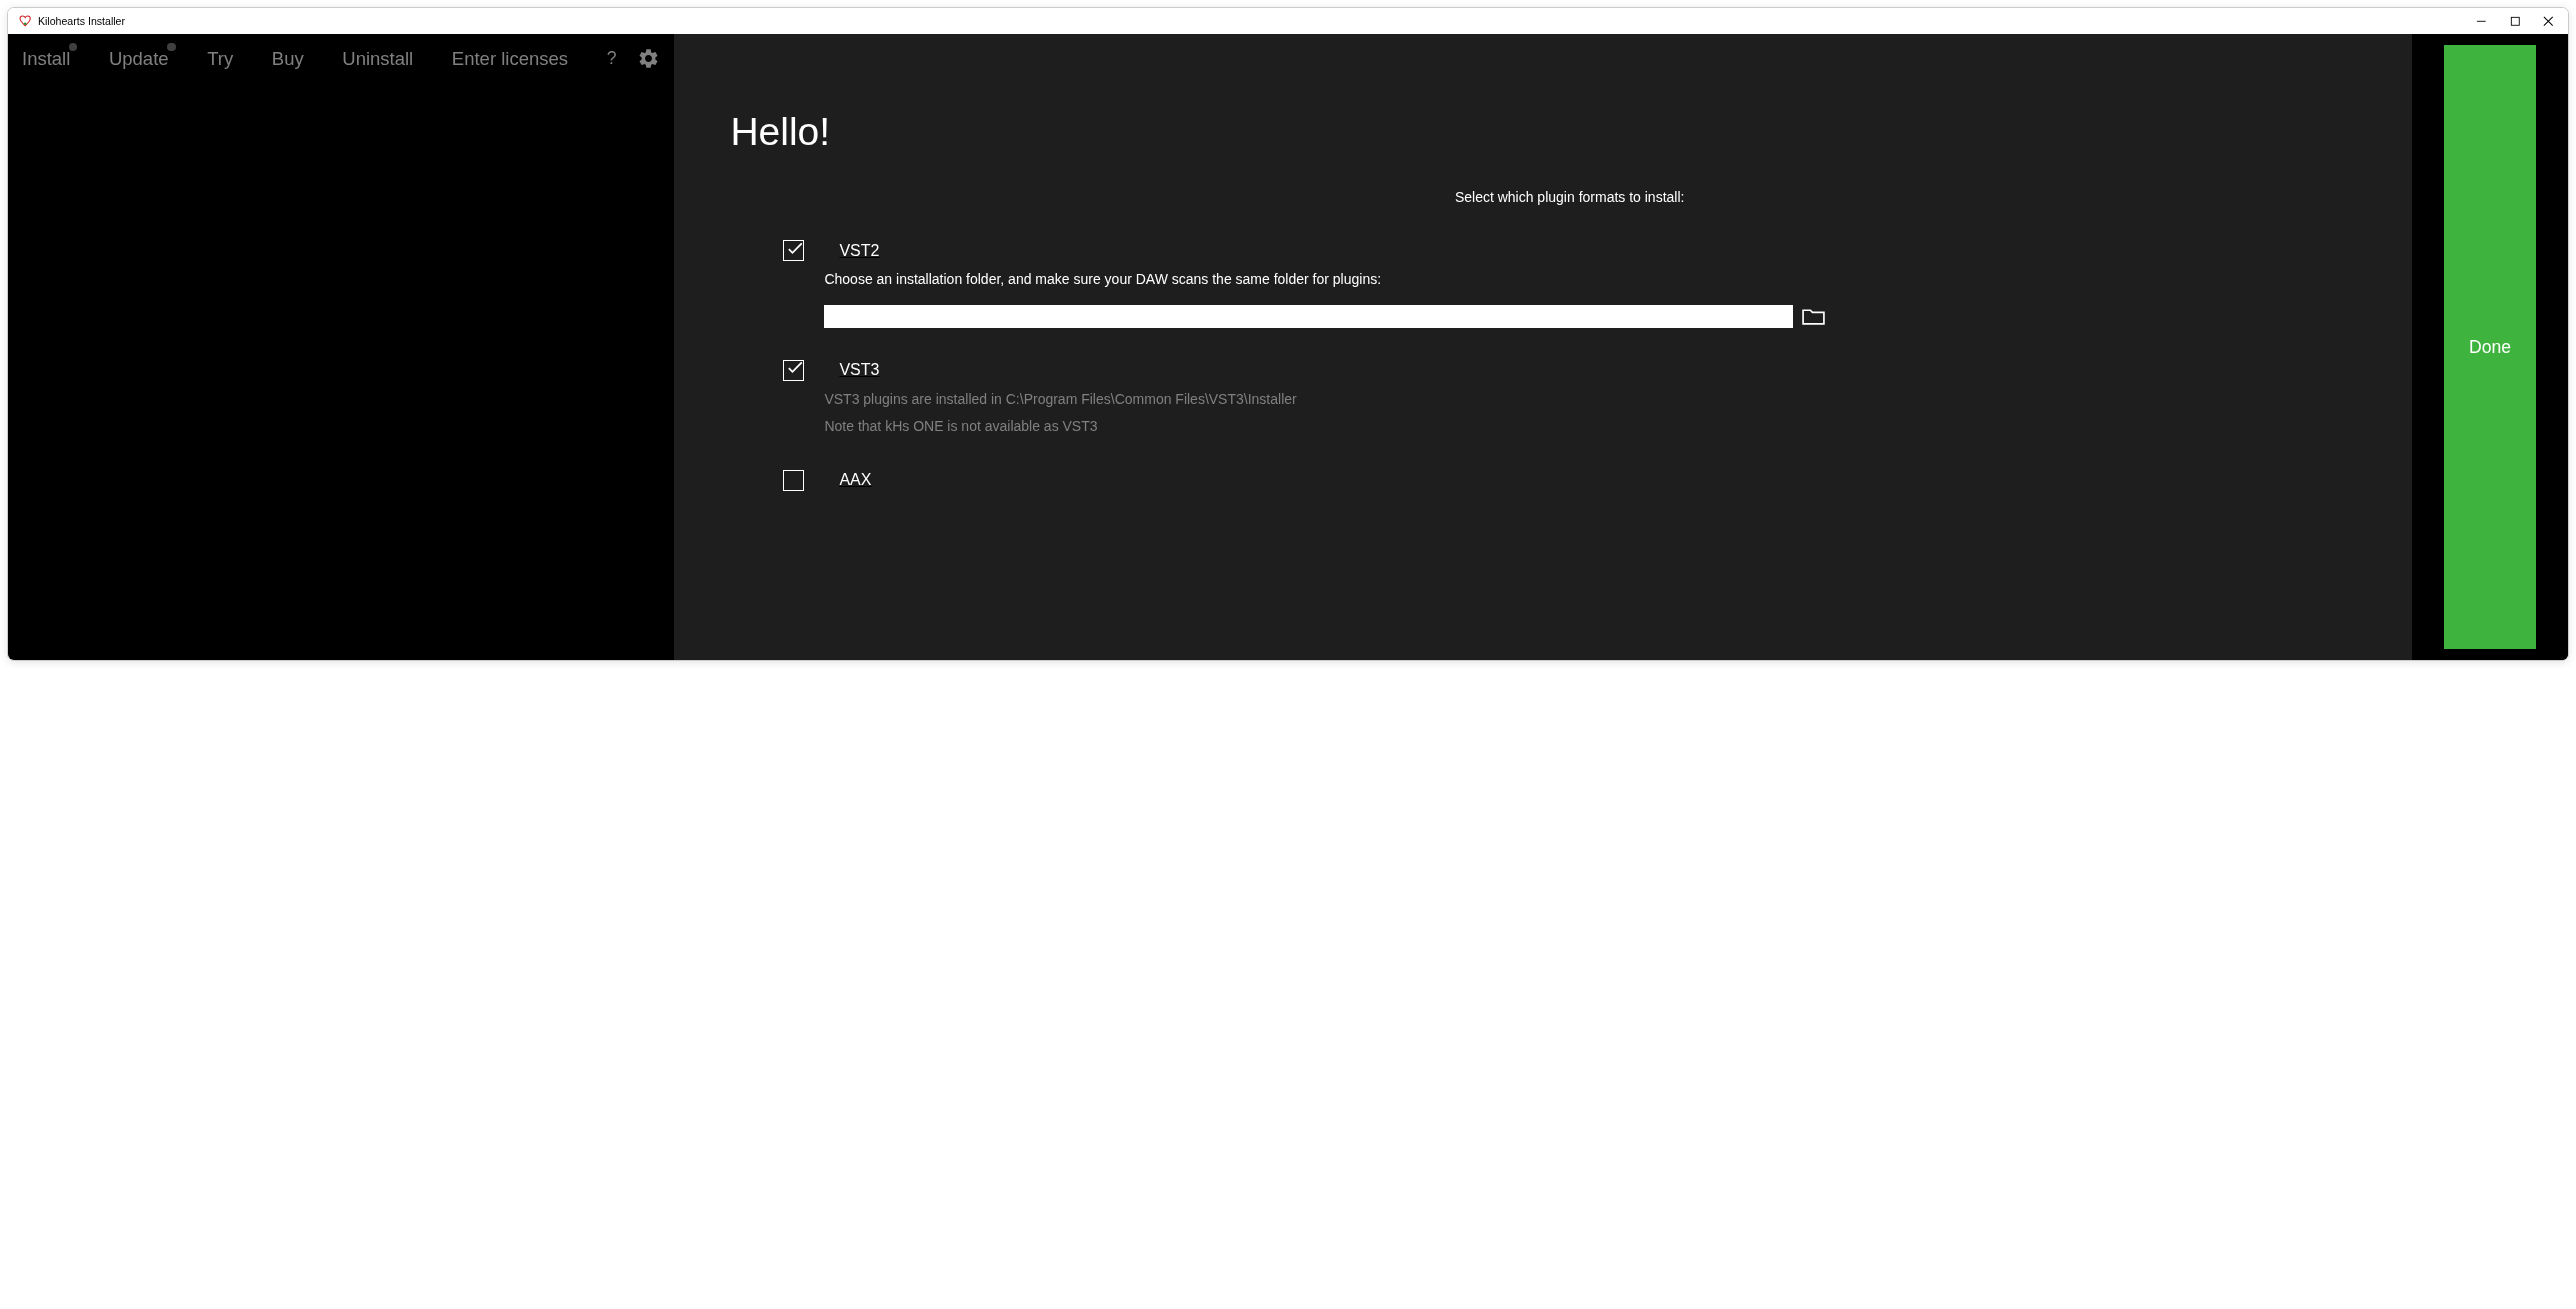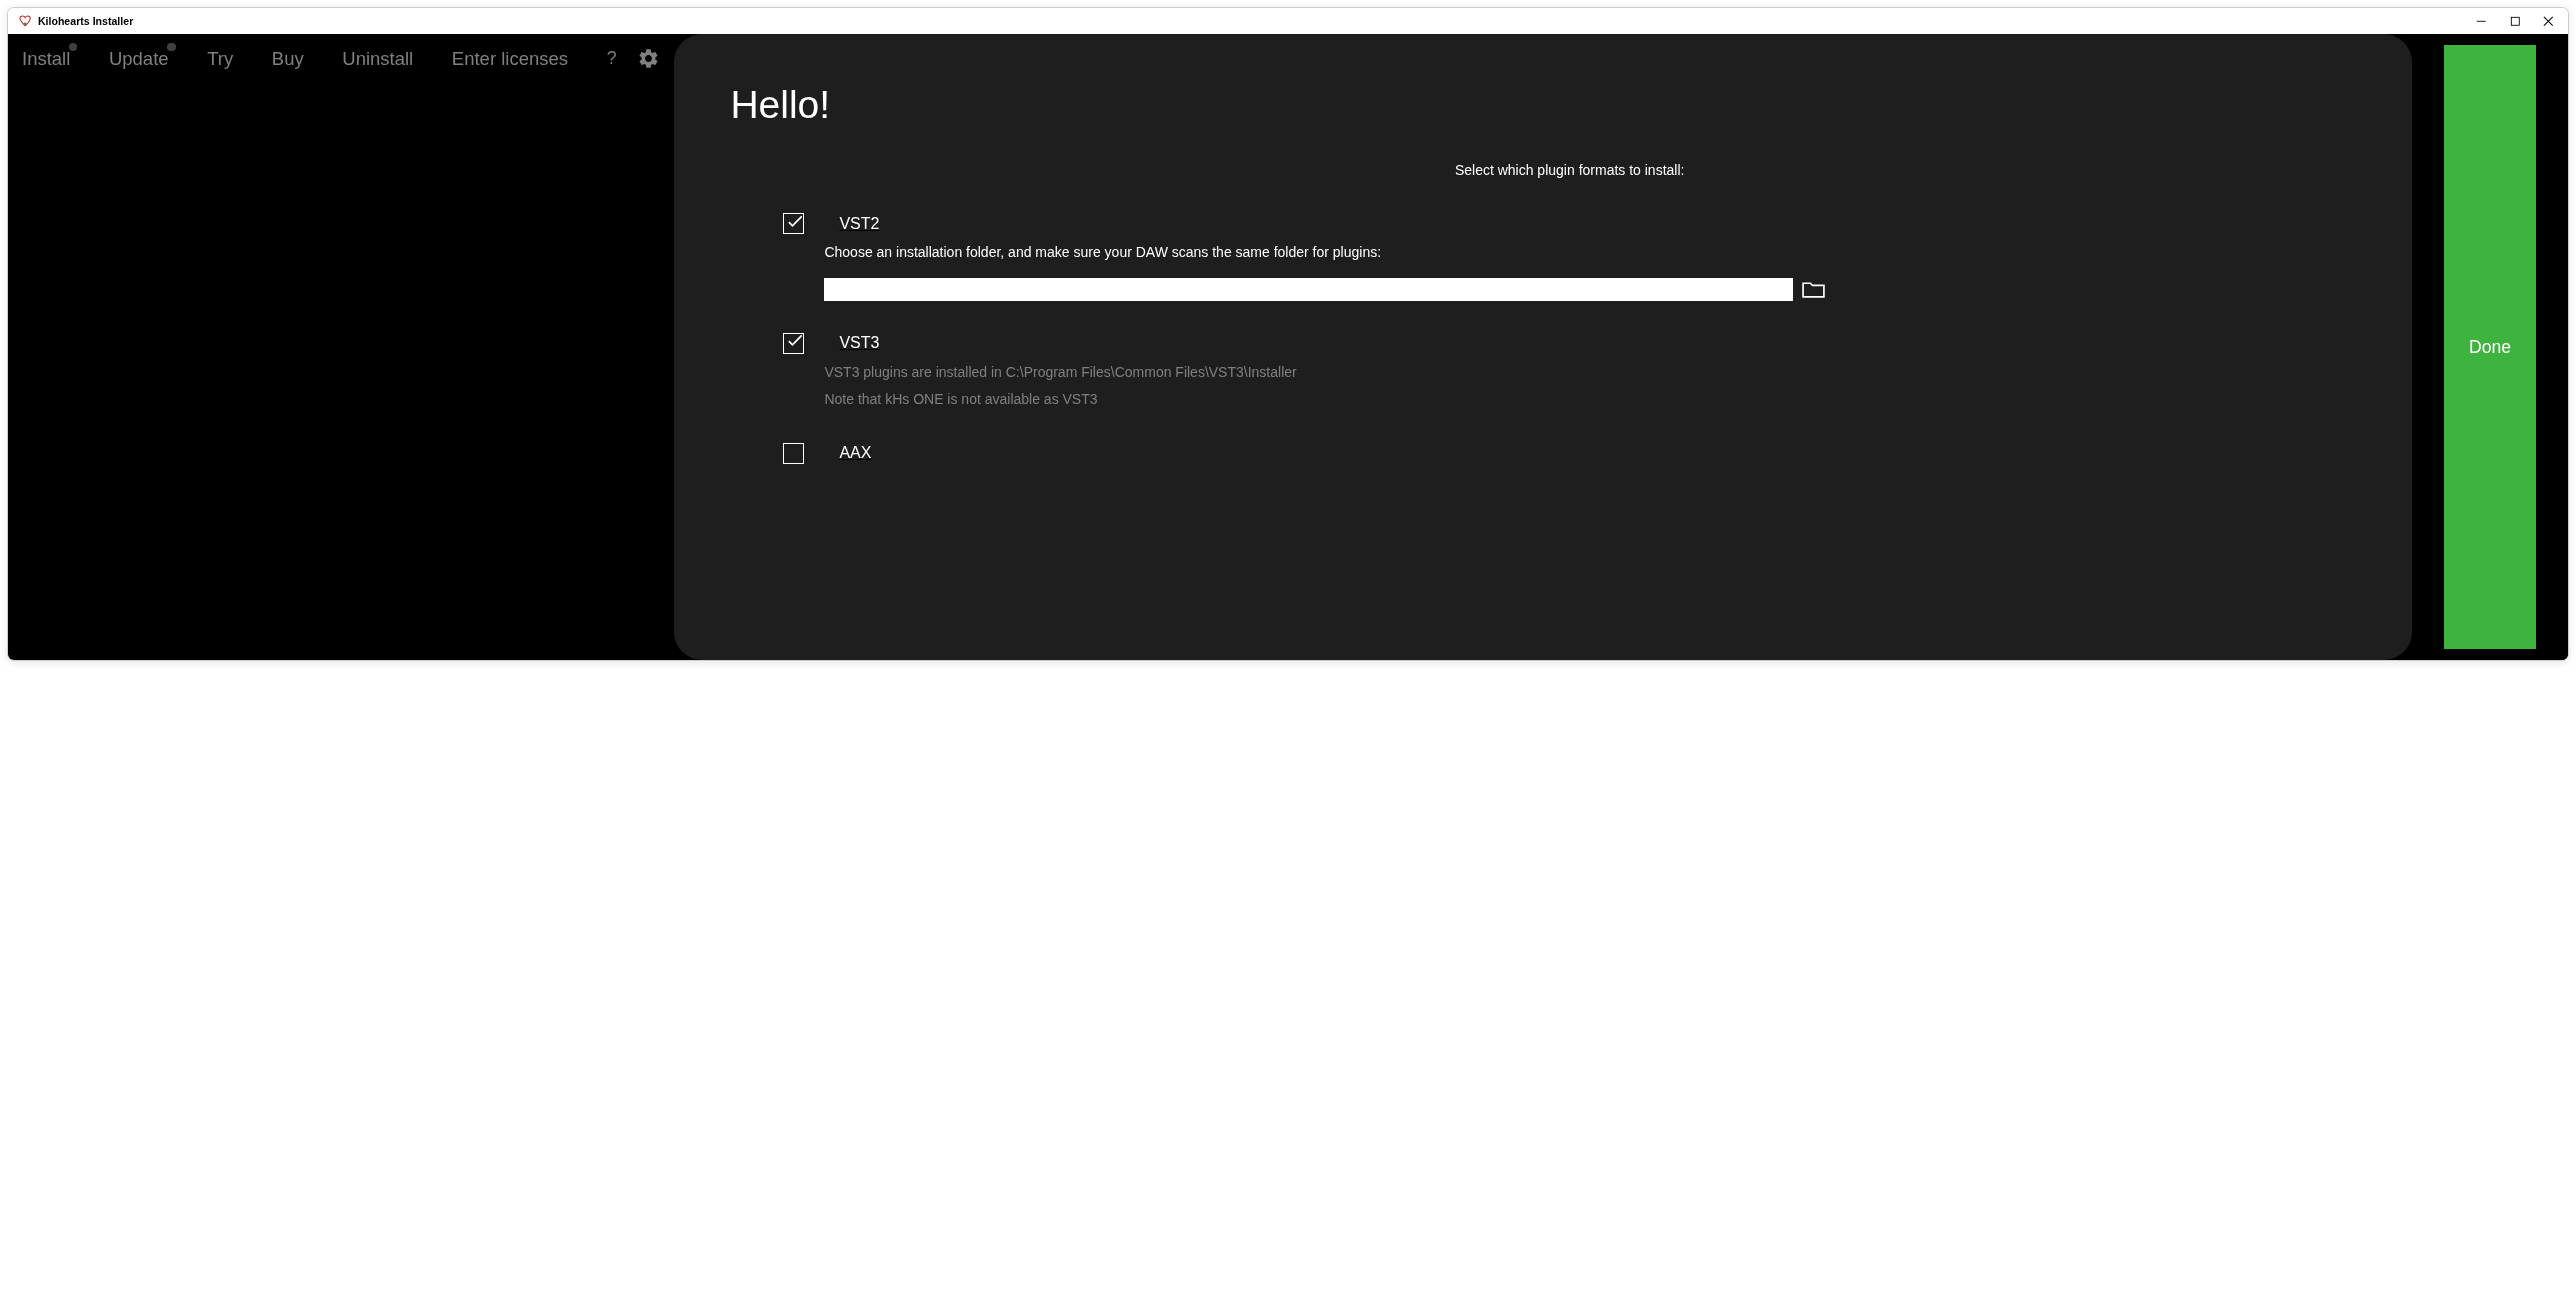--- a/index.html
+++ b/index.html
@@ -35,21 +35,20 @@
     .app-icon {
       width: 14px;
       height: 14px;
       display: flex;
       align-items: center;
       justify-content: center;
     }
     .window-title {
       font-size: 10.6px;
       color: #000;
-      font-weight: bold;
     }
     .titlebar-controls {
       display: flex;
       gap: 16px;
       align-items: center;
     }
     .titlebar-btn {
       width: 17.6px;
       height: 17.6px;
       display: flex;
@@ -100,23 +99,22 @@
     }
     .gear-icon {
       color: #808080;
       cursor: pointer;
       display: flex;
       align-items: center;
     }
     .content {
       flex: 1;
       background: #1e1e1e;
-      padding: 49px 56px;
+      padding: 76px 56px;
       overflow-y: auto;
-      border-radius: 28px;
     }
     .title {
       font-size: 39px;
       font-weight: 400;
       color: #ffffff;
       margin-bottom: 35px;
     }
     .subtitle {
       font-size: 14px;
       color: #ffffff;

